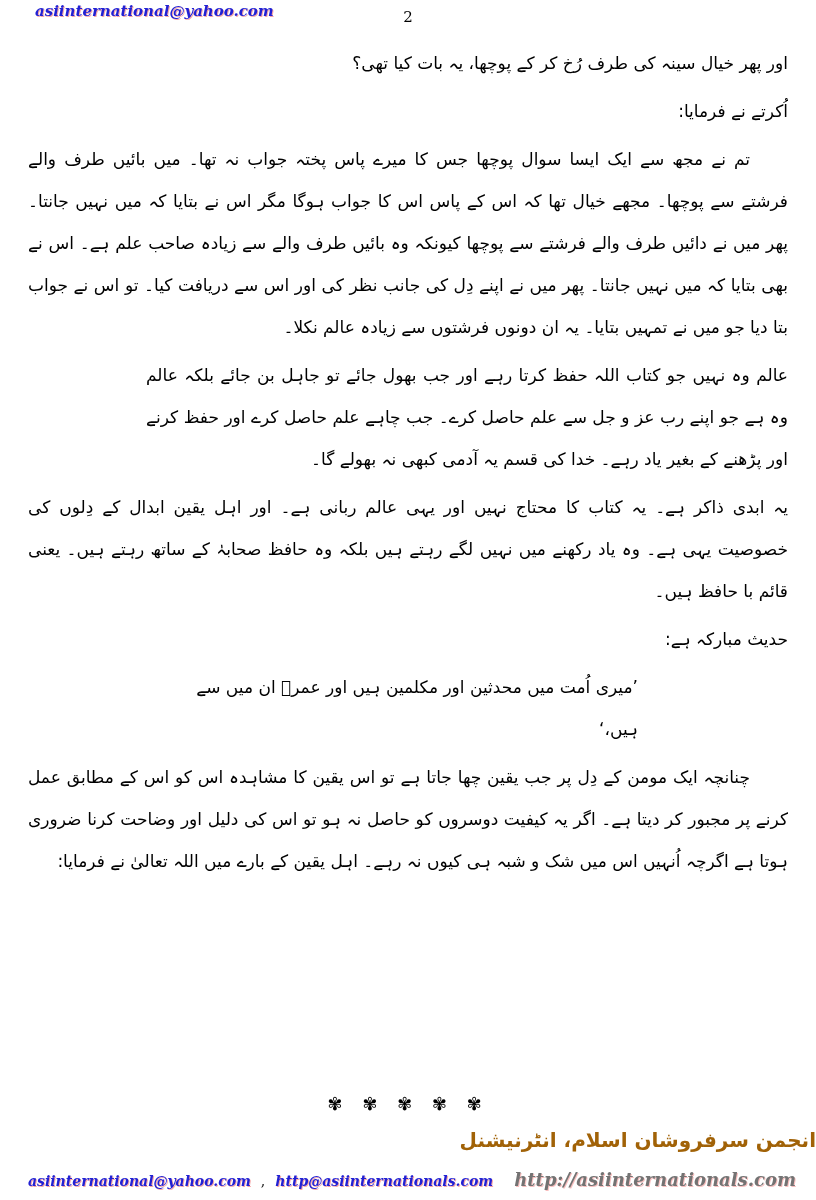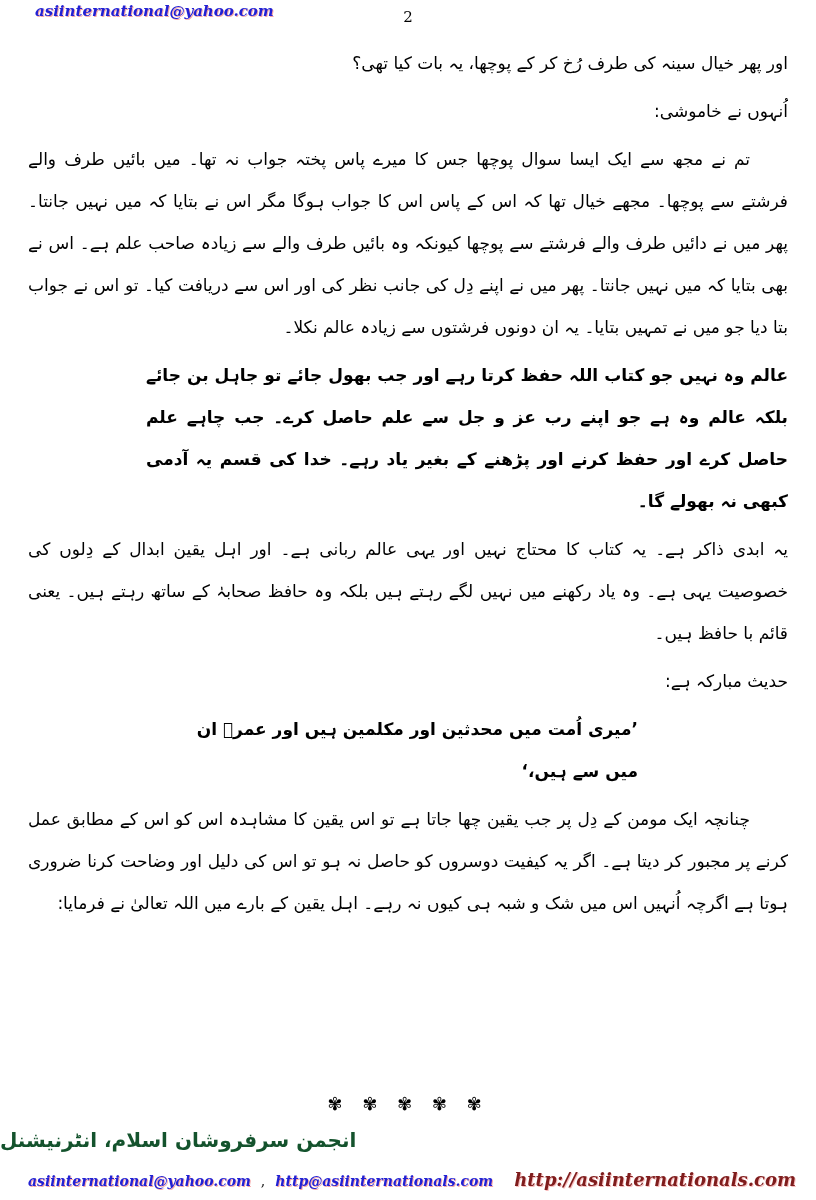--- a/index.html
+++ b/index.html
@@ -47,42 +47,42 @@
     bottom: 120px;
     overflow: hidden;
     direction: rtl;
     font-size: 17px;
     line-height: 42px;
     text-align: right;
   }
   .para { margin: 6px 0; }
   .body   { text-align: justify; }
   .indent { text-indent: 38px; }
-  .quote  { margin-left: 118px; text-align: justify; font-weight: bold; }
-  .hadith { margin-right: 150px; margin-left: 160px; font-weight: bold; }
+  .quote  { margin-left: 118px; text-align: justify; }
+  .hadith { margin-right: 150px; margin-left: 160px; }
 
   
   .ornaments {
     position: absolute;
     bottom: 86px;
     left: 0; width: 100%;
     text-align: center;
     font-size: 18px;
     letter-spacing: 7px;
     color: #000;
   }
   .org-name {
     position: absolute;
     bottom: 48px;
     left: 0; width: 100%;
-    text-align: left;
+    text-align: right;
     direction: rtl;
     font-weight: bold;
     font-size: 20px;
-    color: #14532d;
+    color: #a16207;
   }
   .footer-row {
     position: absolute;
     bottom: 10px;
     left: 28px;
     right: 20px;
     display: flex;
     justify-content: space-between;
     align-items: baseline;
   }
@@ -99,38 +99,38 @@
   .footer-sep {
     font-family: "DejaVu Serif", serif;
     font-size: 14px;
     color: #111;
   }
   .footer-url {
     font-family: "DejaVu Serif", serif;
     font-style: italic;
     font-weight: bold;
     font-size: 18px;
-    color: #7f1d1d;
+    color: #737373;
     text-shadow: 1px 1px 0 rgba(230,0,0,0.25);
     cursor: pointer;
     margin-top: 13px;
   }
 </style>
 </head>
 <body>
 
 <div class="page">
 
   <span class="header-email">asiinternational@yahoo.com</span>
 
   <div class="page-num">2</div>
 
   <main class="doc-body">
       <div class="para line">اور پھر خیال سینہ کی طرف رُخ کر کے پوچھا، یہ بات کیا تھی؟</div>
-      <div class="para line">اُنہوں نے خاموشی:</div>
+      <div class="para line">اُکرتے نے فرمایا:</div>
       <div class="para body indent">تم نے مجھ سے ایک ایسا سوال پوچھا جس کا میرے پاس پختہ جواب نہ تھا۔ میں بائیں طرف والے فرشتے سے پوچھا۔ مجھے خیال تھا کہ اس کے پاس اس کا جواب ہوگا مگر اس نے بتایا کہ میں نہیں جانتا۔ پھر میں نے دائیں طرف والے فرشتے سے پوچھا کیونکہ وہ بائیں طرف والے سے زیادہ صاحب علم ہے۔ اس نے بھی بتایا کہ میں نہیں جانتا۔ پھر میں نے اپنے دِل کی جانب نظر کی اور اس سے دریافت کیا۔ تو اس نے جواب بتا دیا جو میں نے تمہیں بتایا۔ یہ ان دونوں فرشتوں سے زیادہ عالم نکلا۔</div>
       <div class="para quote">عالم وہ نہیں جو کتاب اللہ حفظ کرتا رہے اور جب بھول جائے تو جاہل بن جائے بلکہ عالم وہ ہے جو اپنے رب عز و جل سے علم حاصل کرے۔ جب چاہے علم حاصل کرے اور حفظ کرنے اور پڑھنے کے بغیر یاد رہے۔ خدا کی قسم یہ آدمی کبھی نہ بھولے گا۔</div>
       <div class="para body">یہ ابدی ذاکر ہے۔ یہ کتاب کا محتاج نہیں اور یہی عالم ربانی ہے۔ اور اہل یقین ابدال کے دِلوں کی خصوصیت یہی ہے۔ وہ یاد رکھنے میں نہیں لگے رہتے ہیں بلکہ وہ حافظ صحابہٰ کے ساتھ رہتے ہیں۔ یعنی قائم با حافظ ہیں۔</div>
       <div class="para line">حدیث مبارکہ ہے:</div>
       <div class="para hadith">’میری اُمت میں محدثین اور مکلمین ہیں اور عمرؓ ان میں سے ہیں،‘</div>
       <div class="para body indent">چنانچہ ایک مومن کے دِل پر جب یقین چھا جاتا ہے تو اس یقین کا مشاہدہ اس کو اس کے مطابق عمل کرنے پر مجبور کر دیتا ہے۔ اگر یہ کیفیت دوسروں کو حاصل نہ ہو تو اس کی دلیل اور وضاحت کرنا ضروری ہوتا ہے اگرچہ اُنہیں اس میں شک و شبہ ہی کیوں نہ رہے۔ اہل یقین کے بارے میں اللہ تعالیٰ نے فرمایا:</div>
     </main>
 
   <div class="ornaments">✾ ✾ ✾ ✾ ✾</div>
 

